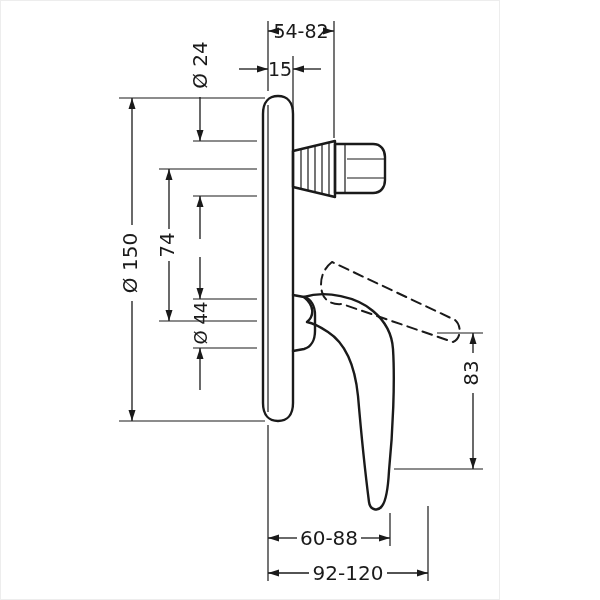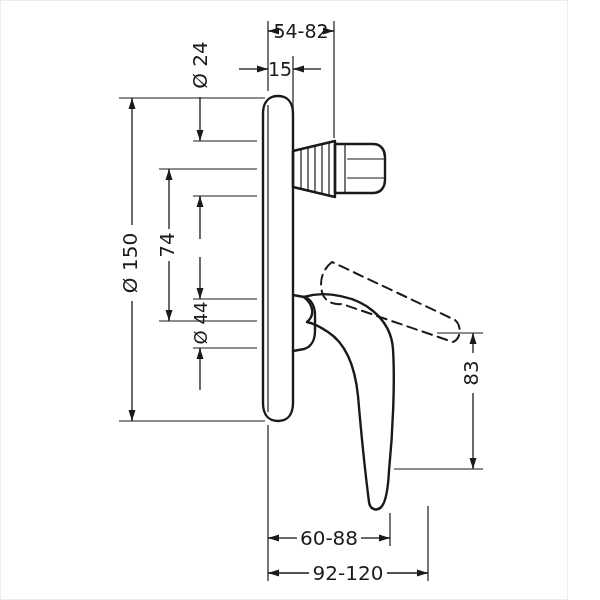--- a/index.html
+++ b/index.html
@@ -1,17 +1,17 @@
 <!DOCTYPE html>
 <html><head>
 <meta charset="utf-8">
 <style>
   html,body{margin:0;padding:0;background:#ffffff;}
   .canvas{
-    width:568px;height:600px;box-sizing:border-box;
+    width:500px;height:600px;box-sizing:border-box;
     background:#ffffff;border:1px solid #ededed;
     font-family:"DejaVu Sans", sans-serif;
     position:relative;overflow:hidden;
   }
   svg{display:block;}
   text{
     fill:#1a1a1a;
     font-family:"DejaVu Sans", sans-serif;
   }
   .outline{stroke:#1a1a1a;stroke-width:2.4;fill:none;stroke-linejoin:round;stroke-linecap:round;}

